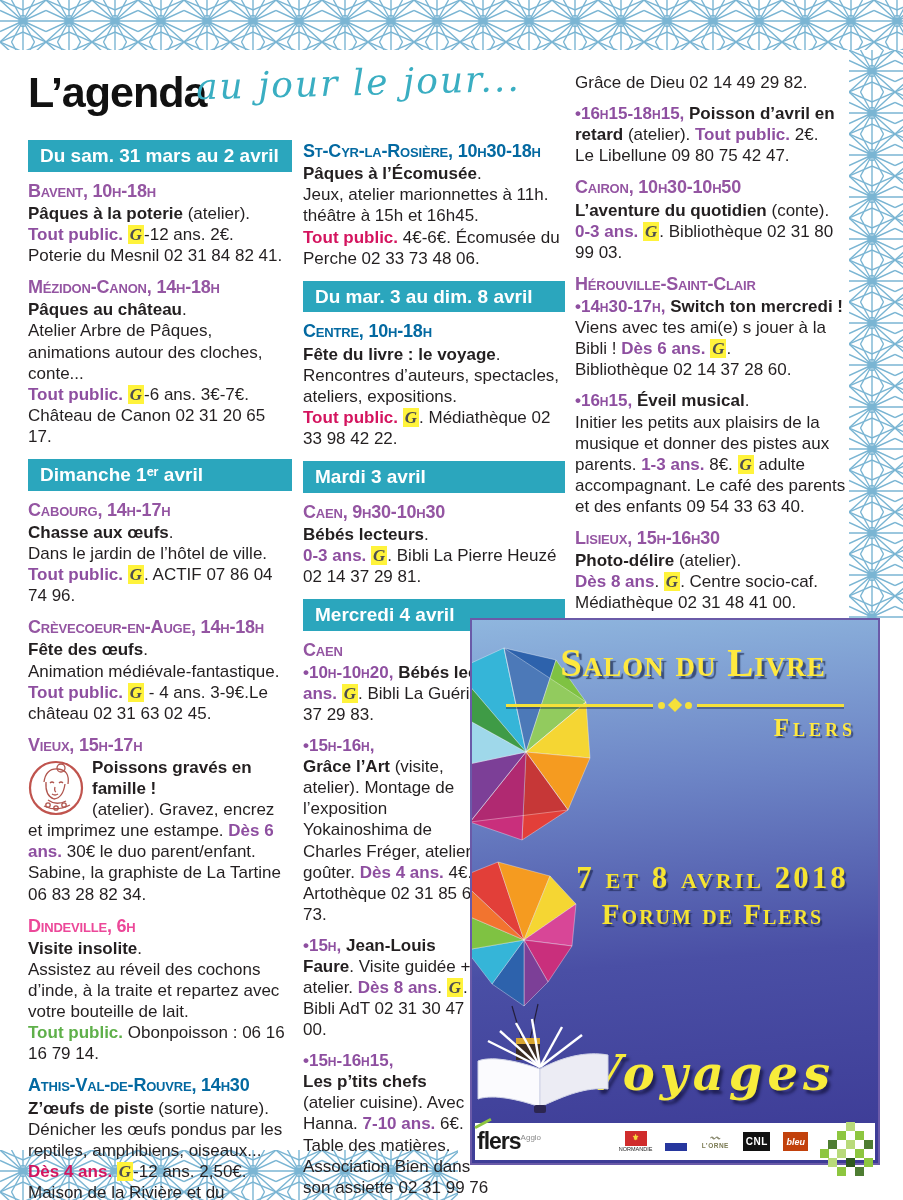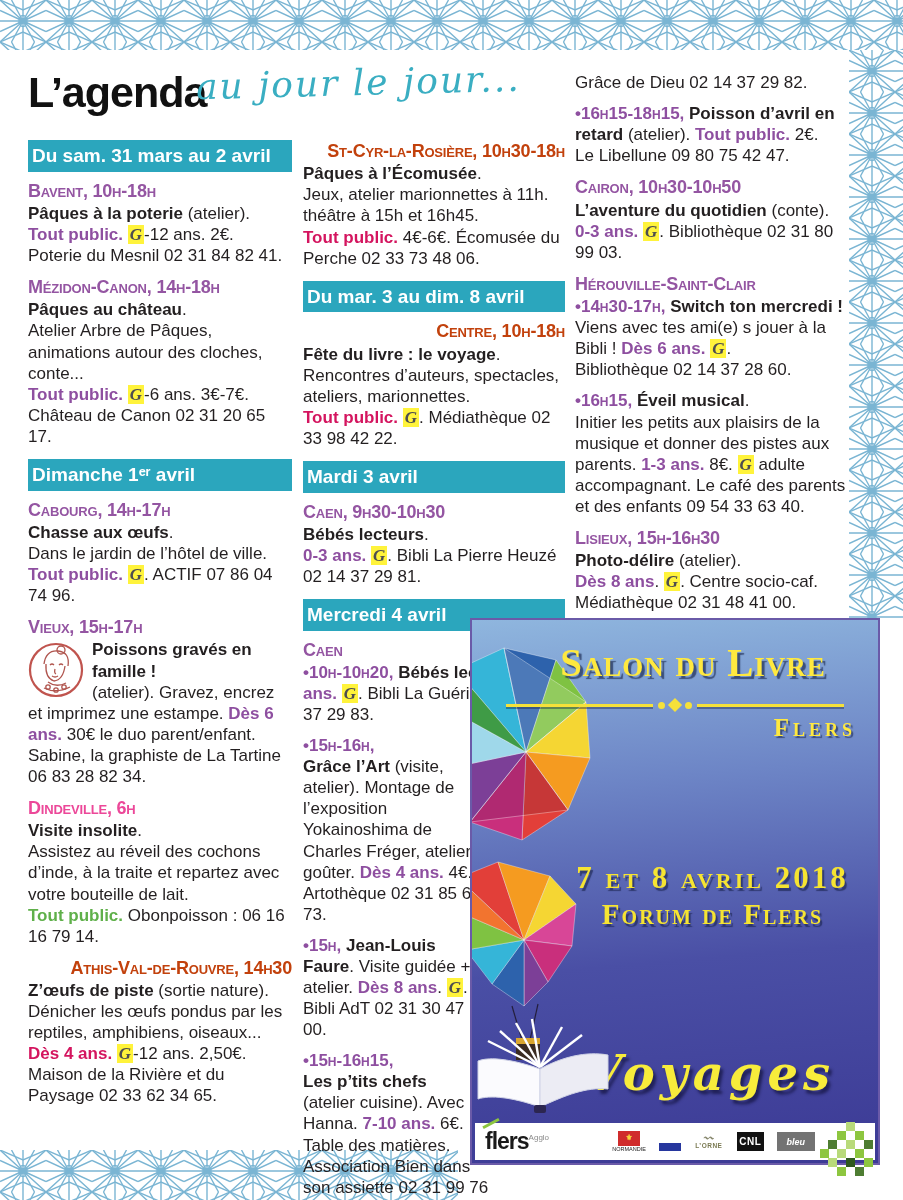--- a/index.html
+++ b/index.html
@@ -11,28 +11,28 @@
   #page-title{position:absolute;left:28px;top:68px;font-size:43px;font-weight:bold;
     letter-spacing:-1px;color:#111;}
   #page-script{position:absolute;left:196px;top:62px;font-size:36px;font-style:italic;
     color:#3aaec2;font-family:"DejaVu Serif",serif;transform:rotate(-1.5deg);letter-spacing:2px;}
   
   .col{position:absolute;font-size:17px;line-height:1.24;}
   #col1{left:28px;top:140px;width:264px;}
   #col2{left:303px;top:140px;width:262px;}
   #col3{left:575px;top:72px;width:272px;}
   .day{background:#2ba6bd;color:#fff;font-weight:bold;font-size:19px;
-       padding:4px 4px 4px 4px;margin:12px 0 8px;}
+       padding:4px 4px 4px 12px;margin:12px 0 8px;}
   .day:first-child{margin-top:0;}
   .e{margin-bottom:10px;}
   .e.narrow{width:186px;}
   .e p{margin:0;}
   .city{font-variant:small-caps;font-weight:bold;font-size:18px;letter-spacing:-0.2px;
         white-space:nowrap;margin-bottom:1px;}
-  .c-pu{color:#9455a2;} .c-pk{color:#c2410c;text-align:right;} .c-gr{color:#ec4899;}
+  .c-pu{color:#9455a2;} .c-pk{color:#0369a1;} .c-gr{color:#ec4899;}
   .sg-n{} .sg-b{font-weight:bold;}
   .sg-pu{color:#8e4fa0;font-weight:bold;}
   .sg-pk{color:#d4155f;font-weight:bold;}
   .sg-gr{color:#5fb04a;font-weight:bold;}
   .sg-sc{font-variant:small-caps;text-align:center;}
   .sg-g{background:#fff33b;font-style:italic;font-weight:bold;color:#4d4d4f;
         font-family:"Liberation Serif",serif;padding:0 2px;}
   .face-ic{float:left;margin:3px 8px 2px 0;}
   
   #poster{position:absolute;left:470px;top:618px;width:410px;height:547px;
@@ -53,38 +53,38 @@
     font-family:"Liberation Serif",serif;color:#f6e432;font-weight:bold;
     text-shadow:2px 3px 1px rgba(22,30,70,.6);}
   .p-dates .l1{font-size:31px;letter-spacing:3px;font-variant:small-caps;}
   .p-dates .l2{font-size:29px;letter-spacing:2px;font-variant:small-caps;margin-top:2px;}
   .p-theme{position:absolute;left:0;right:0;top:425px;text-align:center;padding-left:70px;
     font-family:"DejaVu Serif",serif;font-style:italic;font-weight:bold;font-size:48px;
     letter-spacing:5px;color:#f8ec3b;text-shadow:3px 4px 3px rgba(15,15,55,.65);}
   .balloon{position:absolute;left:-8px;top:20px;}
   .book{position:absolute;left:-2px;bottom:40px;}
   .pfoot{position:absolute;left:3px;right:3px;bottom:3px;height:37px;background:#fff;
-    display:flex;align-items:center;gap:13px;padding:0 10px;box-sizing:border-box;}
+    display:flex;align-items:center;gap:13px;padding:0 2px;box-sizing:border-box;}
   .flogo{font-weight:bold;font-size:23px;letter-spacing:-1px;color:#1a1a1a;position:relative;}
   .flogo .fg{position:absolute;left:-3px;top:-6px;width:18px;height:3px;background:#8dc63f;
     transform:rotate(-28deg);}
   .flogo sup{font-size:8px;color:#8a8a8a;font-weight:normal;letter-spacing:0;}
   .lg{display:flex;flex-direction:column;align-items:center;justify-content:center;line-height:1;}
   .lg .cap{font-size:5.5px;color:#222;margin-top:1px;letter-spacing:0;}
   .lg-red{width:22px;height:15px;background:#d02c2c;display:flex;align-items:center;
     justify-content:center;color:#f7d83c;font-size:8px;font-weight:bold;}
   .tric{display:flex;width:22px;height:10px;}
   .tric .b{background:#1f3f9e;} .tric .w{background:#fff;border-top:1px solid #ccc;border-bottom:1px solid #ccc;} .tric .r{background:#d02c2c;}
   .lg-blue2{width:22px;height:8px;background:#27379e;margin-top:1px;}
   .lg-orne{width:30px;text-align:center;}
   .lg-orne .horse{font-size:10px;color:#8a8a70;line-height:1;}
   .lg-orne .t{font-size:6.5px;color:#7a7a52;font-weight:bold;letter-spacing:.5px;}
   .lg-cnl{width:27px;height:19px;background:#111;color:#fff;display:flex;align-items:center;
     justify-content:center;font-weight:bold;font-size:10px;letter-spacing:.5px;}
-  .lg-bleu{width:38px;height:19px;background:#737373;color:#fff;display:flex;align-items:center;
+  .lg-bleu{width:25px;height:19px;background:#c2410c;color:#fff;display:flex;align-items:center;
     justify-content:center;font-style:italic;font-weight:bold;font-size:9px;}
   #bird{position:absolute;left:820px;top:1122px;}
 </style>
 </head>
 <body>
 
 <svg class="pat" style="left:0;top:0" width="903" height="50">
   <defs>
     <pattern id="asa" width="46" height="42" patternUnits="userSpaceOnUse">
       <g stroke="#7ab5d3" stroke-width="1.4" fill="none">
@@ -115,20 +115,24 @@
     <div class="e">
       <div class="city c-pu">Mézidon-Canon, 14h-18h</div>
       <p><span class="sg-b">Pâques au château</span><span class="sg-n">.</span><br><span class="sg-n">Atelier Arbre de Pâques, animations autour des cloches, conte...</span><br><span class="sg-pu">Tout public. </span><span class="sg-g">G</span><span class="sg-n">-6 ans. 3€-7€.</span><br><span class="sg-n">Château de Canon 02 31 20 65 17.</span></p>
     </div>
     <div class="day">Dimanche 1ᵉʳ avril</div>
     <div class="e">
       <div class="city c-pu">Cabourg, 14h-17h</div>
       <p><span class="sg-b">Chasse aux œufs</span><span class="sg-n">.</span><br><span class="sg-n">Dans le jardin de l’hôtel de ville.</span><br><span class="sg-pu">Tout public. </span><span class="sg-g">G</span><span class="sg-n">. ACTIF 07 86 04 74 96.</span></p>
     </div>
     <div class="e">
+      <div class="city c-pu">Crèvecoeur-en-Auge, 14h-18h</div>
+      <p><span class="sg-b">Fête des œufs</span><span class="sg-n">.</span><br><span class="sg-n">Animation médiévale-fantastique.</span><br><span class="sg-pu">Tout public. </span><span class="sg-g">G</span><span class="sg-n"> - 4 ans. 3-9€.Le château 02 31 63 02 45.</span></p>
+    </div>
+    <div class="e">
       <div class="city c-pu">Vieux, 15h-17h</div>
       <p>
   <svg class="face-ic" width="56" height="56" viewBox="0 0 56 56">
     <circle cx="28" cy="28" r="26" fill="#fff" stroke="#c0544e" stroke-width="2.2"></circle>
     <g stroke="#b0554e" stroke-width="1.3" fill="none">
       <path d="M16,22 Q18,8 30,9 Q42,10 40,24"></path>
       <circle cx="33" cy="8" r="4"></circle>
       <path d="M18,22 Q17,36 26,39 Q35,38 37,24"></path>
       <path d="M22,23 q2,-2 4,0 M31,23 q2,-2 4,0"></path>
       <path d="M27,27 q-1,4 1,5 M24,34 q3,2 6,0"></path>
@@ -150,21 +154,21 @@
     </div>
   </div>
 <div class="col" id="col2">
     <div class="e">
       <div class="city c-pk">St-Cyr-la-Rosière, 10h30-18h</div>
       <p><span class="sg-b">Pâques à l’Écomusée</span><span class="sg-n">.</span><br><span class="sg-n">Jeux, atelier marionnettes à 11h. théâtre à 15h et 16h45.</span><br><span class="sg-pk">Tout public. </span><span class="sg-n">4€-6€. Écomusée du Perche 02 33 73 48 06.</span></p>
     </div>
     <div class="day">Du mar. 3 au dim. 8 avril</div>
     <div class="e">
       <div class="city c-pk">Centre, 10h-18h</div>
-      <p><span class="sg-b">Fête du livre : le voyage</span><span class="sg-n">.</span><br><span class="sg-n">Rencontres d’auteurs, spectacles, ateliers, marionnettes.</span><br><span class="sg-pk">Tout public. </span><span class="sg-g">G</span><span class="sg-n">. Médiathèque 02 33 98 42 22.</span></p>
+      <p><span class="sg-b">Fête du livre : le voyage</span><span class="sg-n">.</span><br><span class="sg-n">Rencontres d’auteurs, spectacles, ateliers, expositions.</span><br><span class="sg-pk">Tout public. </span><span class="sg-g">G</span><span class="sg-n">. Médiathèque 02 33 98 42 22.</span></p>
     </div>
     <div class="day">Mardi 3 avril</div>
     <div class="e">
       <div class="city c-pu">Caen, 9h30-10h30</div>
       <p><span class="sg-b">Bébés lecteurs</span><span class="sg-n">.</span><br><span class="sg-pu">0-3 ans. </span><span class="sg-g">G</span><span class="sg-n">. Bibli La Pierre Heuzé 02 14 37 29 81.</span></p>
     </div>
     <div class="day">Mercredi 4 avril</div>
     <div class="e">
       <div class="city c-pu">Caen</div>
       <p><span class="sg-pu sg-sc">•10h-10h20, </span><span class="sg-b">Bébés lecteurs</span><span class="sg-n">. </span><span class="sg-pu">0-3 ans. </span><span class="sg-g">G</span><span class="sg-n">. Bibli La Guérinière 02 14 37 29 83.</span></p>
@@ -174,21 +178,21 @@
     </div>
     <div class="e narrow">
       <p><span class="sg-pu sg-sc">•15h, </span><span class="sg-b">Jean-Louis Faure</span><span class="sg-n">. Visite guidée + atelier. </span><span class="sg-pu">Dès 8 ans</span><span class="sg-n">. </span><span class="sg-g">G</span><span class="sg-n">. Bibli AdT 02 31 30 47 00.</span></p>
     </div>
     <div class="e narrow">
       <p><span class="sg-pu sg-sc">•15h-16h15,</span><br><span class="sg-b">Les p’tits chefs</span><br><span class="sg-n">(atelier cuisine). Avec Hanna. </span><span class="sg-pu">7-10 ans. </span><span class="sg-n">6€. Table des matières. Association Bien dans son assiette 02 31 99 76 25.</span></p>
     </div>
   </div>
 <div class="col" id="col3">
     <div class="e">
-      <p><span class="sg-n">Grâce de Dieu 02 14 37 29 82.</span></p>
+      <p><span class="sg-n">Grâce de Dieu 02 14 49 29 82.</span></p>
     </div>
     <div class="e">
       <p><span class="sg-pu sg-sc">•16h15-18h15, </span><span class="sg-b">Poisson d’avril en retard </span><span class="sg-n">(atelier). </span><span class="sg-pu">Tout public. </span><span class="sg-n">2€.</span><br><span class="sg-n">Le Libellune 09 80 75 42 47.</span></p>
     </div>
     <div class="e">
       <div class="city c-pu">Cairon, 10h30-10h50</div>
       <p><span class="sg-b">L’aventure du quotidien </span><span class="sg-n">(conte).</span><br><span class="sg-pu">0-3 ans. </span><span class="sg-g">G</span><span class="sg-n">. Bibliothèque 02 31 80 99 03.</span></p>
     </div>
     <div class="e">
       <div class="city c-pu">Hérouville-Saint-Clair</div>

